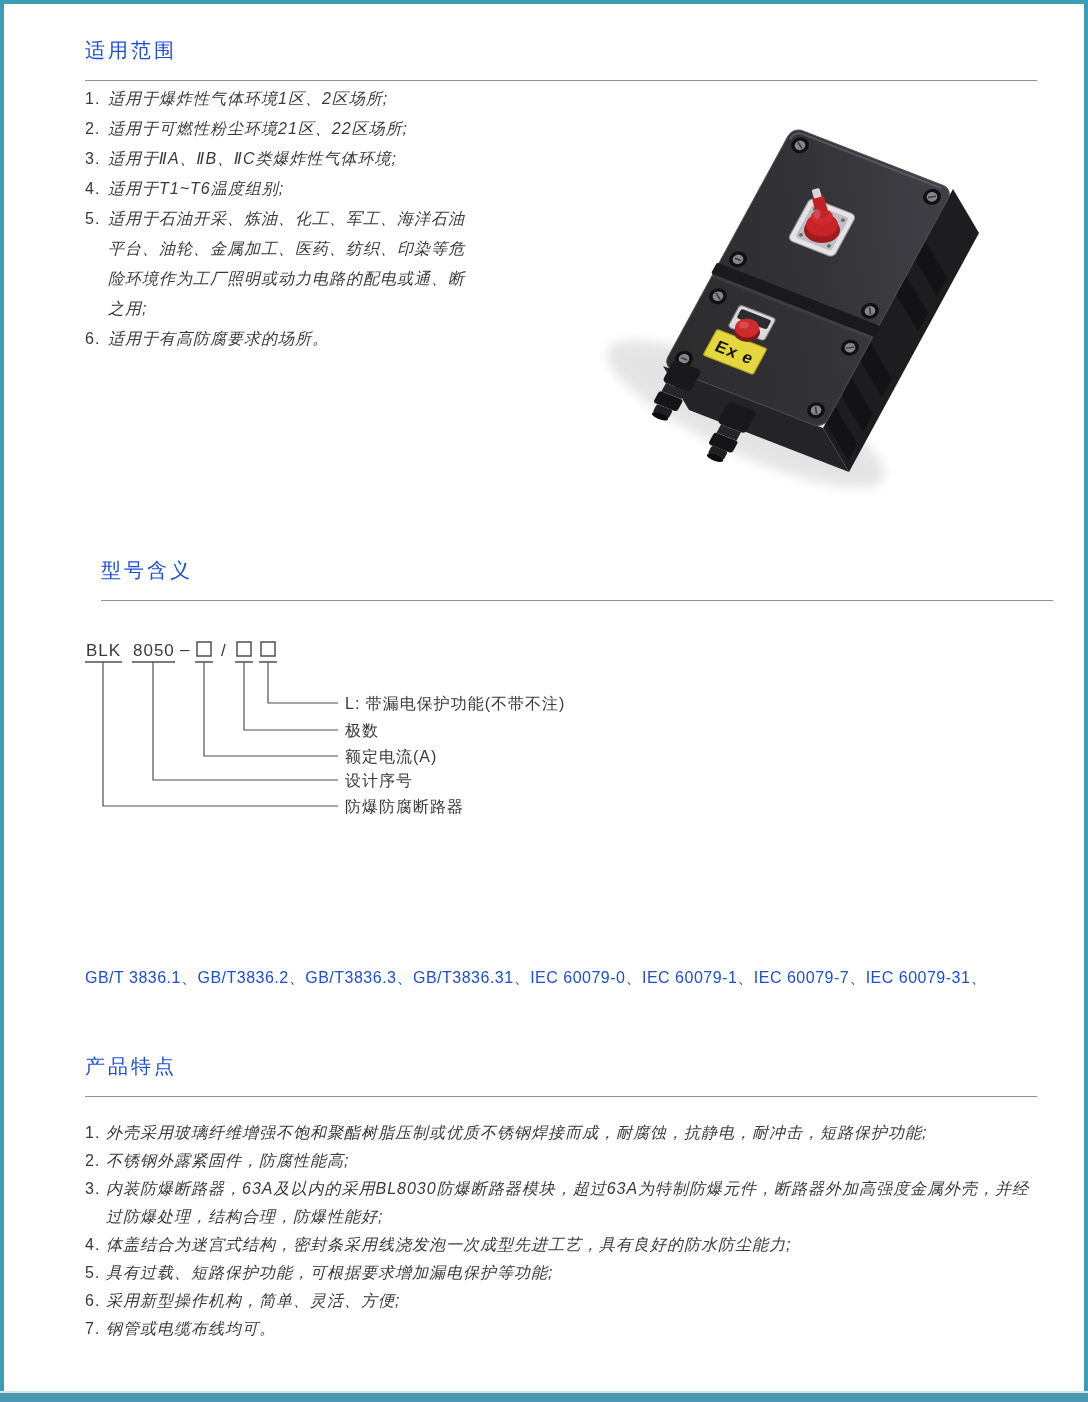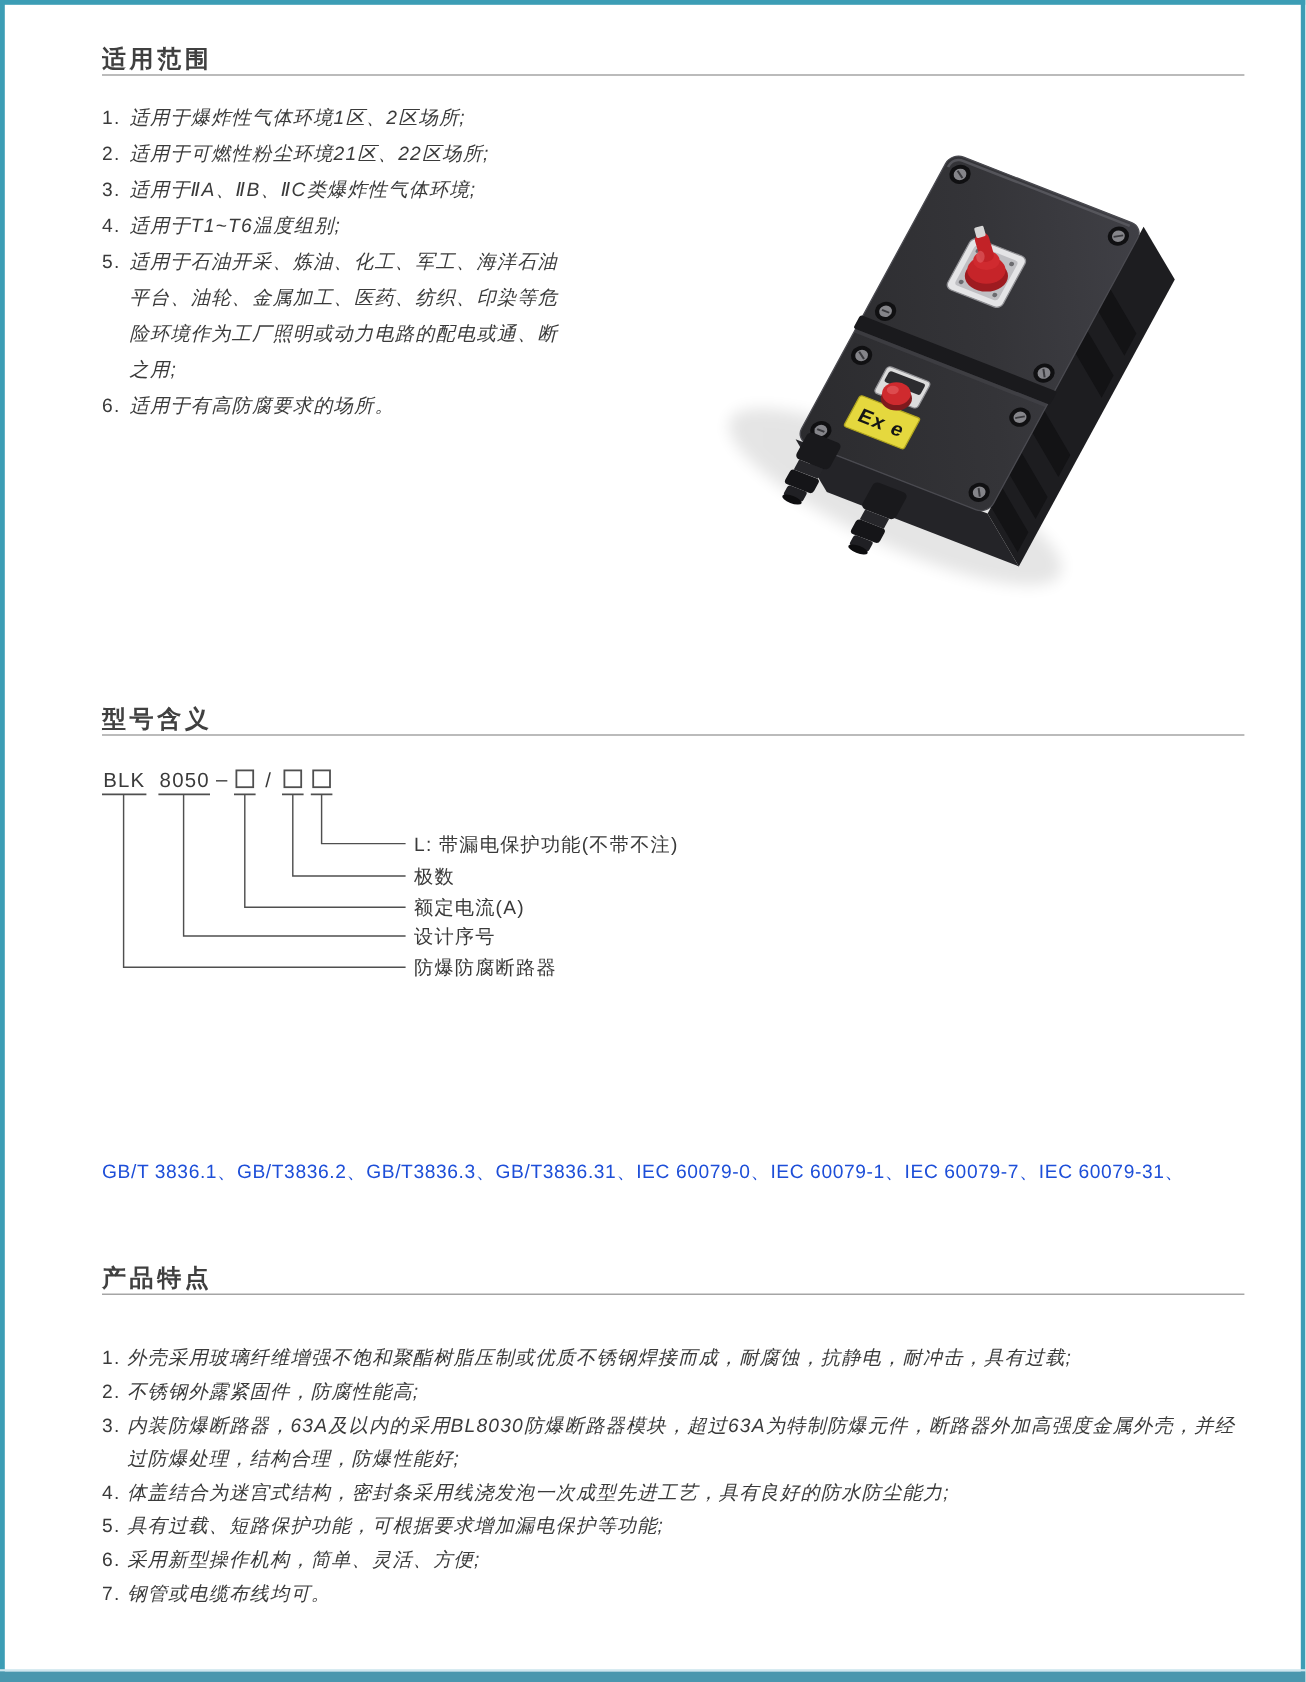--- a/index.html
+++ b/index.html
@@ -13,23 +13,23 @@
   }
   
   .b-top{position:absolute;left:0;top:0;width:100%;height:4px;background:#3c9db5;}
   .b-left{position:absolute;left:0;top:0;width:4px;height:100%;background:#3c9db5;}
   .b-right{position:absolute;right:0;top:0;width:4px;height:100%;background:#3c9db5;}
   .b-bottom-line{position:absolute;left:0;right:0;bottom:9px;height:2px;background:#cfe6ee;}
   .b-bottom{position:absolute;left:0;right:0;bottom:0;height:9px;background:#4a97ae;}
 
   .sec-head{
     position:absolute;left:85px;width:952px;
-    font-size:20px;font-weight:bold;color:#404040;
+    font-size:20px;font-weight:normal;color:#1d4ed8;
     letter-spacing:3px;line-height:20px;
-    padding-bottom:2px;border-bottom:1px solid #8f8f8f;
+    padding-bottom:20px;border-bottom:1px solid #8f8f8f;
   }
   .scope-list{
     position:absolute;left:85px;top:84px;width:472px;
     font-size:16px;line-height:30px;letter-spacing:1px;color:#3a3a3a;
   }
   .lrow{display:flex;}
   .lrow .num{flex:0 0 23px;}
   .lrow .txt{flex:1;white-space:pre-wrap;font-style:italic;}
 
   .std-text{
@@ -216,21 +216,21 @@
       </g>
 
       <g>
         <ellipse cx="151" cy="236" rx="13" ry="10" fill="#7e1a1d"></ellipse>
         <ellipse cx="151" cy="232" rx="12" ry="9.5" fill="#cf2a2e"></ellipse>
         <ellipse cx="148" cy="229" rx="5" ry="3.5" fill="#e25a5d" opacity="0.7"></ellipse>
       </g>
     </svg>
   </div>
 
-  <div class="sec-head" style="top:590px;">型号含义</div>
+  <div class="sec-head" style="top:560px;margin-left:16px;">型号含义</div>
   <svg class="model-svg" width="620" height="205" viewBox="0 0 620 205">
     <text class="model-code" x="6" y="28">BLK</text>
     <text class="model-code" x="53" y="28">8050</text>
     <text class="model-code" x="100" y="27">–</text>
     <rect x="117" y="14" width="14" height="14" fill="none" stroke="#4f4f4f" stroke-width="1.5"></rect>
     <text class="model-code" x="141" y="28">/</text>
     <rect x="157" y="14" width="14" height="14" fill="none" stroke="#4f4f4f" stroke-width="1.5"></rect>
     <rect x="181" y="14" width="14" height="14" fill="none" stroke="#4f4f4f" stroke-width="1.5"></rect>
 
     <g stroke="#4f4f4f" stroke-width="1.5">
@@ -257,21 +257,21 @@
   </svg>
 
   <div class="std-text">
     <div>GB/T 3836.1、GB/T3836.2、GB/T3836.3、GB/T3836.31、IEC 60079-0、IEC 60079-1、IEC 60079-7、IEC 60079-31、</div>
   </div>
 
   <div class="sec-head" style="top:1056px;">产品特点</div>
   <div class="feat-list">
     <div class="lrow">
         <span class="num">1.</span>
-        <span class="txt">外壳采用玻璃纤维增强不饱和聚酯树脂压制或优质不锈钢焊接而成，耐腐蚀，抗静电，耐冲击，具有过载;</span>
+        <span class="txt">外壳采用玻璃纤维增强不饱和聚酯树脂压制或优质不锈钢焊接而成，耐腐蚀，抗静电，耐冲击，短路保护功能;</span>
       </div>
     <div class="lrow">
         <span class="num">2.</span>
         <span class="txt">不锈钢外露紧固件，防腐性能高;</span>
       </div>
     <div class="lrow">
         <span class="num">3.</span>
         <span class="txt">内装防爆断路器，63A及以内的采用BL8030防爆断路器模块，超过63A为特制防爆元件，断路器外加高强度金属外壳，并经
 过防爆处理，结构合理，防爆性能好;</span>
       </div>

